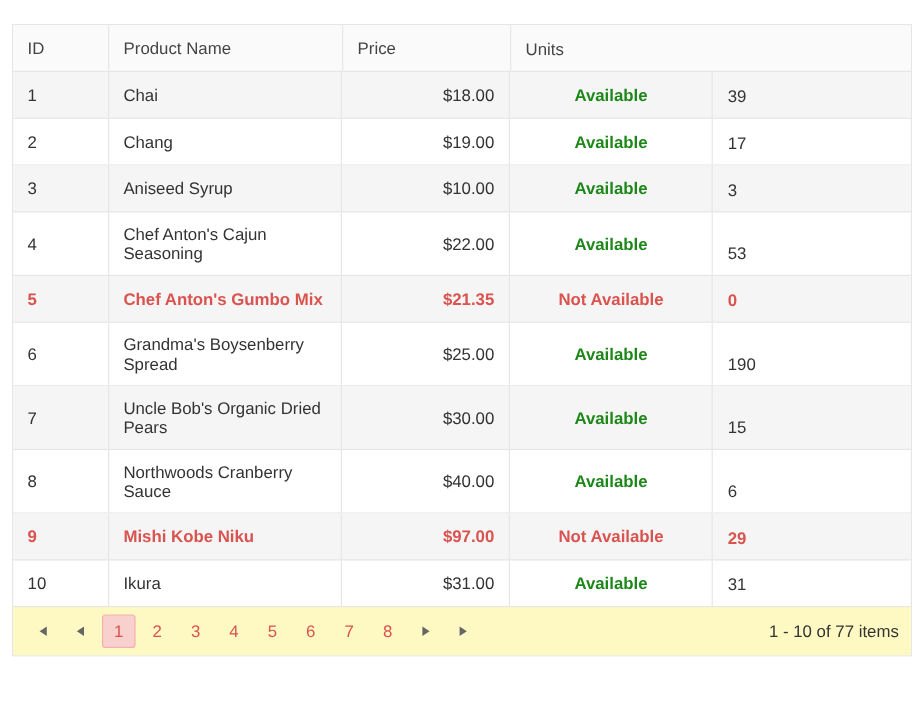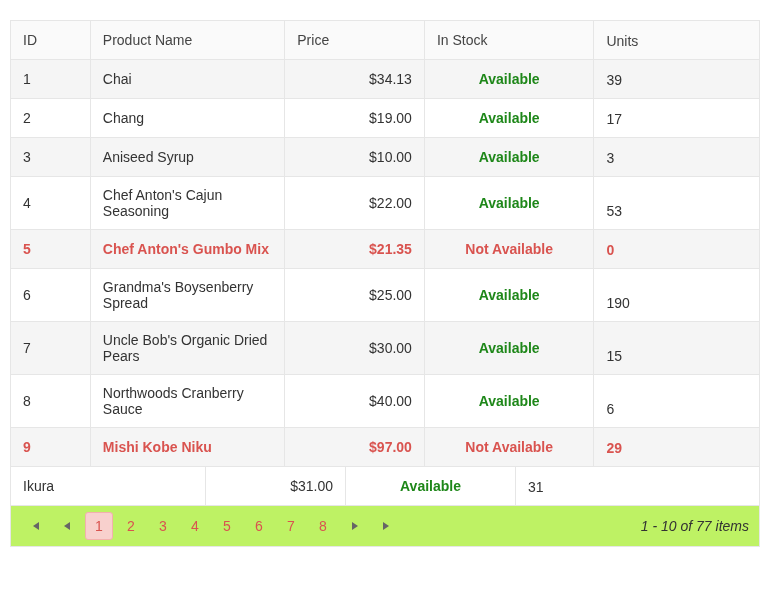--- a/index.html
+++ b/index.html
@@ -39,21 +39,21 @@
   .c-name  { width: 195px; }
   .c-price { width: 140px; justify-content: flex-end; }
   .c-stock { width: 170px; justify-content: center; font-weight: bold; }
   .c-units { width: 165px; }
   .hdr .c-price, .hdr .c-stock { justify-content: flex-start; font-weight: 400; }
   .avail   { color: #1e8719; }
   .discont .cell { color: #d9534f; font-weight: bold; }
   .pager {
     display: flex;
     align-items: center;
-    background: #bef264;
+    background: #fef9c3;
     padding: 6px 10px;
     border-top: 1px solid #e6e6e6;
   }
   .pg-btn {
     min-width: 28px;
     height: 28px;
     display: inline-flex;
     align-items: center;
     justify-content: center;
     margin-right: 4px;
@@ -63,52 +63,48 @@
     font-size: 14px;
   }
   .pg-btn.sel {
     background: #f8d0cd;
     border: 1px solid #f3b0ac;
   }
   .pg-nav { color: #666; font-size: 11px; }
   .pg-info {
     margin-left: auto;
     color: #333;
-    font-style: italic;
   }
   svg { width: 10px; height: 10px; display: block; }
 </style>
 </head>
 <body>
 
 <div class="grid">
 
   <div class="row hdr">
     <div class="cell c-id">
         <span>ID</span>
       </div>
     <div class="cell c-name">
         <span>Product Name</span>
       </div>
     <div class="cell c-price">
         <span>Price</span>
       </div>
-    <div class="cell c-stock">
-        <span>In Stock</span>
-      </div>
     <div class="cell c-units">
         <span>Units</span>
       </div>
   </div>
 
   <div id="rows-host">
       <div class="row alt">
         <div class="cell c-id">1</div>
         <div class="cell c-name">Chai</div>
-        <div class="cell c-price">$34.13</div>
+        <div class="cell c-price">$18.00</div>
         <div class="cell c-stock avail">Available</div>
         <div class="cell c-units">39</div>
       </div>
       <div class="row">
         <div class="cell c-id">2</div>
         <div class="cell c-name">Chang</div>
         <div class="cell c-price">$19.00</div>
         <div class="cell c-stock avail">Available</div>
         <div class="cell c-units">17</div>
       </div>
@@ -155,20 +151,21 @@
         <div class="cell c-units">6</div>
       </div>
       <div class="row alt discont">
         <div class="cell c-id">9</div>
         <div class="cell c-name">Mishi Kobe Niku</div>
         <div class="cell c-price">$97.00</div>
         <div class="cell c-stock">Not Available</div>
         <div class="cell c-units">29</div>
       </div>
       <div class="row">
+        <div class="cell c-id">10</div>
         <div class="cell c-name">Ikura</div>
         <div class="cell c-price">$31.00</div>
         <div class="cell c-stock avail">Available</div>
         <div class="cell c-units">31</div>
       </div>
     </div>
 
   <div class="pager">
     <span class="pg-btn pg-nav">
       <svg viewBox="0 0 10 10">

